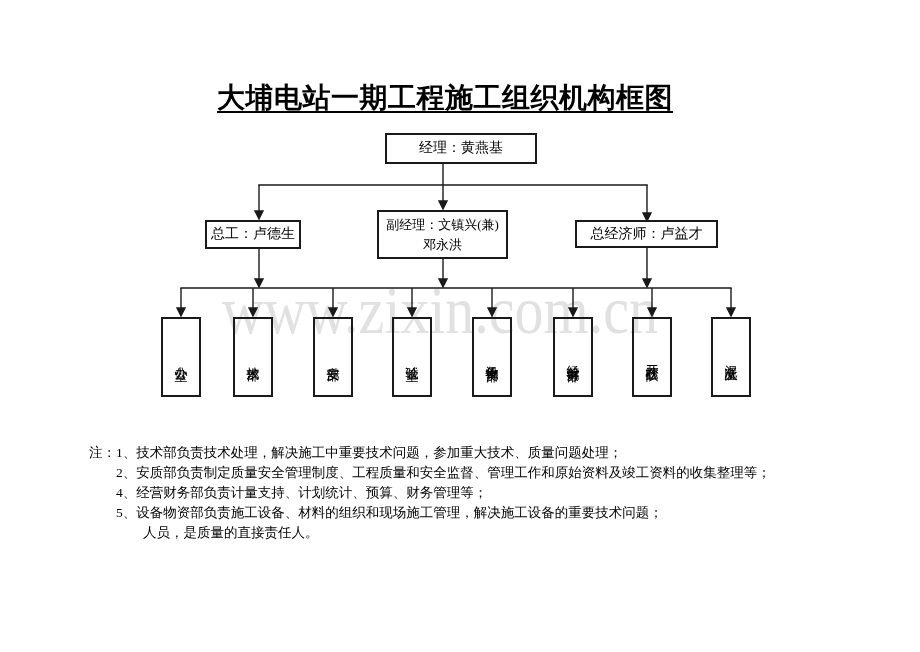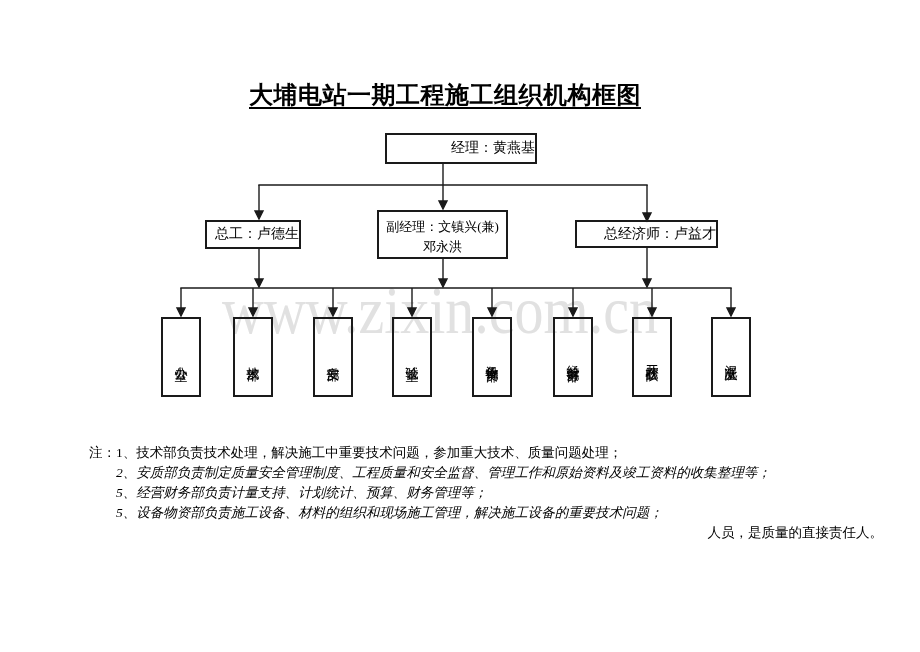--- a/index.html
+++ b/index.html
@@ -10,21 +10,21 @@
     color: #000000;
   }
   .page { position: absolute; inset: 0; width: 920px; height: 652px; background: #ffffff; }
 
   .doc-title {
     position: absolute;
     top: 79px;
     left: 445px;
     transform: translateX(-50%);
     white-space: nowrap;
-    font-size: 24px;
+    font-size: 28px;
     font-weight: bold;
     letter-spacing: 0.5px;
     text-decoration: underline;
     text-decoration-thickness: 2px;
     text-underline-offset: 4px;
     z-index: 2;
   }
 
   .watermark {
     position: absolute;
@@ -41,21 +41,21 @@
   }
 
   .connectors { position: absolute; left: 0; top: 0; z-index: 1; }
 
   .obox {
     position: absolute;
     border: 2px solid #1a1a1a;
     background: transparent;
     display: flex;
     align-items: center;
-    justify-content: flex-end;
+    justify-content: center;
     text-align: center;
     z-index: 2;
     font-size: 14px;
     line-height: 1.45;
     white-space: nowrap;
   }
   .box-manager   { left: 385px; top: 133px; width: 152px; height: 31px; }
   .box-l2a       { left: 205px; top: 220px; width: 96px; height: 29px; }
   .box-l2b       { left: 377px; top: 210px; width: 131px; height: 49px; font-size: 13px; flex-direction: column; line-height: 20px; }
   .box-l2c       { left: 575px; top: 220px; width: 143px; height: 28px; }
@@ -86,22 +86,22 @@
   .notes {
     position: absolute;
     left: 43px;
     top: 443px;
     width: 840px;
     font-size: 13.5px;
     line-height: 20px;
     z-index: 2;
   }
   .note-line { white-space: nowrap; margin-left: 46px; }
-  .note-indent { padding-left: 27px; font-style: italic; }
-  .note-wrap   { padding-left: 54px; text-align: right; }
+  .note-indent { padding-left: 27px; }
+  .note-wrap   { padding-left: 54px; }
 </style>
 </head>
 <body>
 
 <div class="page">
 
   <div class="watermark">www.zixin.com.cn</div>
 
   <div class="doc-title">大埔电站一期工程施工组织机构框图</div>
 
@@ -185,18 +185,18 @@
   </div>
   <div class="dept d8">
     <span>混凝土队</span>
   </div>
 
   <div class="notes">
     <div class="note-line">
       <span>注：</span><span>1、技术部负责技术处理，解决施工中重要技术问题，参加重大技术、质量问题处理；</span>
     </div>
     <div class="note-line note-indent">2、安质部负责制定质量安全管理制度、工程质量和安全监督、管理工作和原始资料及竣工资料的收集整理等；</div>
-    <div class="note-line note-indent">5、经营财务部负责计量支持、计划统计、预算、财务管理等；</div>
+    <div class="note-line note-indent">4、经营财务部负责计量支持、计划统计、预算、财务管理等；</div>
     <div class="note-line note-indent">5、设备物资部负责施工设备、材料的组织和现场施工管理，解决施工设备的重要技术问题；</div>
     <div class="note-line note-wrap">人员，是质量的直接责任人。</div>
   </div>
 
 </div>
 
 </body></html>

